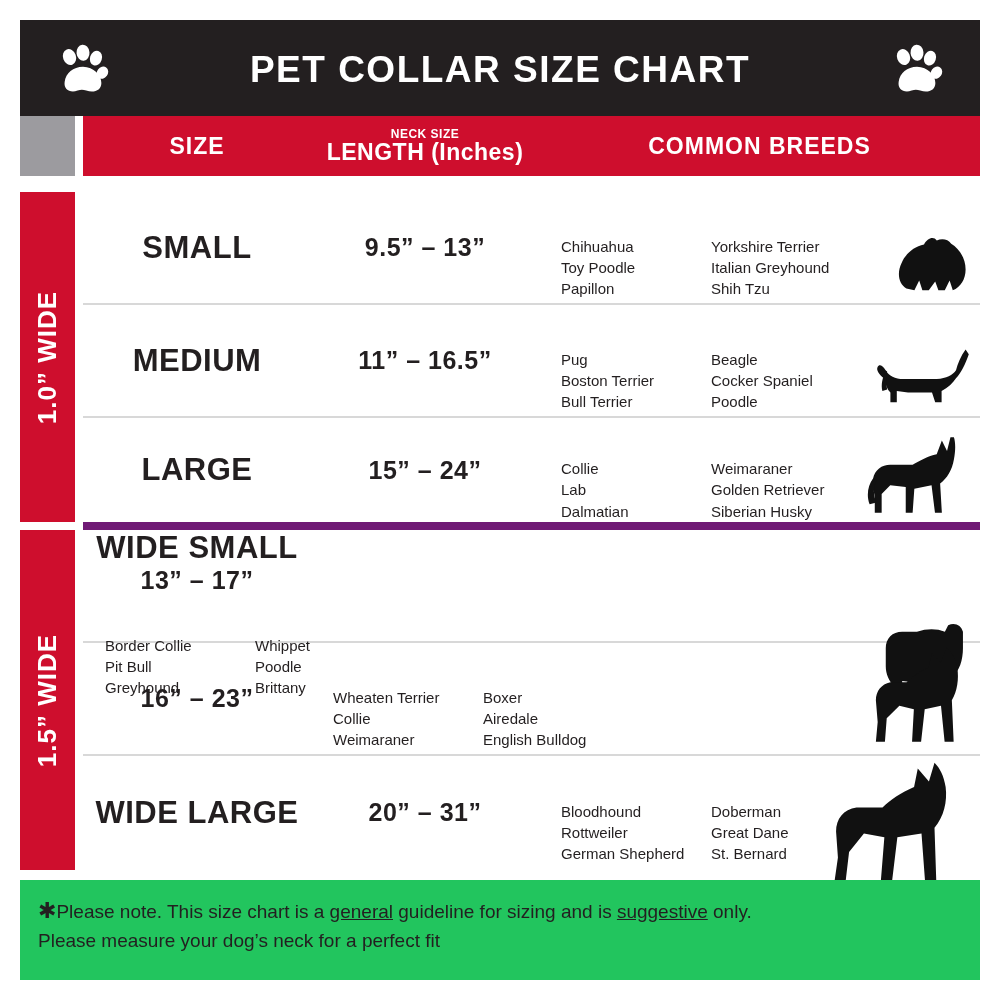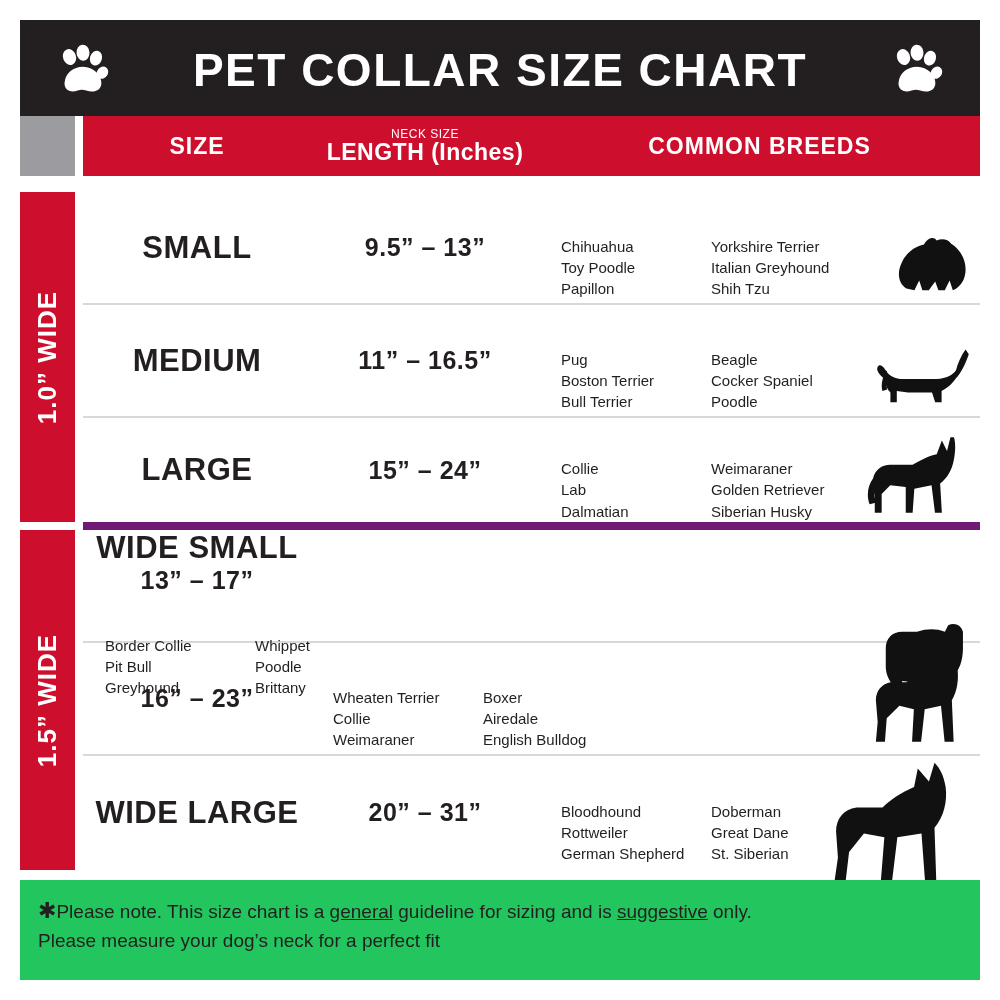--- a/index.html
+++ b/index.html
@@ -28,21 +28,21 @@
     top: 20px;
     width: 960px;
     height: 100px;
     background: #231f20;
     display: flex;
     align-items: center;
     justify-content: center;
   }
   .header-title {
     color: #ffffff;
-    font-size: 46px;
+    font-size: 37px;
     font-weight: bold;
     letter-spacing: 1.5px;
     text-align: center;
   }
   .paw {
     position: absolute;
     top: 50%;
     transform: translateY(-50%);
     width: 54px;
     height: 54px;
@@ -71,21 +71,21 @@
     display: flex;
     flex-direction: column;
     align-items: center;
     justify-content: center;
     position: relative;
   }
   .ch-size { width: 228px; font-size: 23px; letter-spacing: 1px; }
   .ch-len  { width: 228px; font-size: 23px; letter-spacing: 0.5px; }
   .ch-len .small-label {
     font-size: 12px;
-    font-weight: normal;
+    font-weight: bold;
     letter-spacing: 0.5px;
     margin-bottom: -2px;
   }
   .ch-breeds { flex: 1; font-size: 23px; letter-spacing: 1px; align-items: center; }
 
   
   .side {
     position: absolute;
     left: 20px;
     width: 55px;
@@ -363,21 +363,21 @@
       </div>
       <div class="c-breeds">
         <div class="breed-col first">
           <div>Bloodhound</div>
           <div>Rottweiler</div>
           <div>German Shepherd</div>
         </div>
         <div class="breed-col">
           <div>Doberman</div>
           <div>Great Dane</div>
-          <div>St. Siberian</div>
+          <div>St. Bernard</div>
         </div>
         <svg class="silhouette" width="140" height="130" viewBox="0 0 150 140" style="bottom:-22px;">
           <path d="M110 2 L104 22 L92 8 L88 28 C74 34 62 42 54 50 L26 50 C12 52 4 62 4 76 L6 104 L2 132 L14 132 L18 98 L34 78 L56 82 L52 132 L64 132 L70 82 L96 78 L100 132 L112 132 L110 72 C120 60 124 44 122 28 C120 16 116 8 110 2 Z" fill="#111111"></path>
         </svg>
       </div>
     </div>
 
   </div>
 
   <div class="footer">

